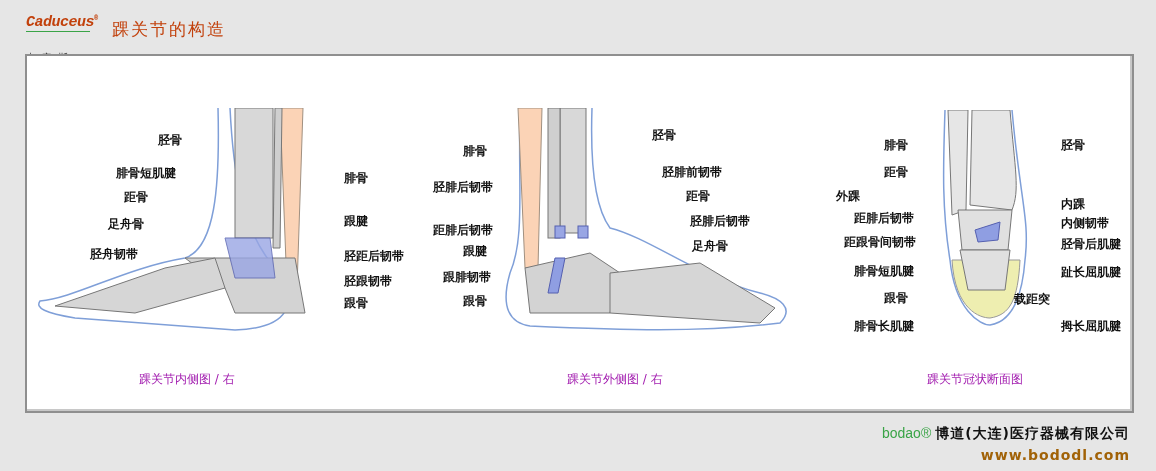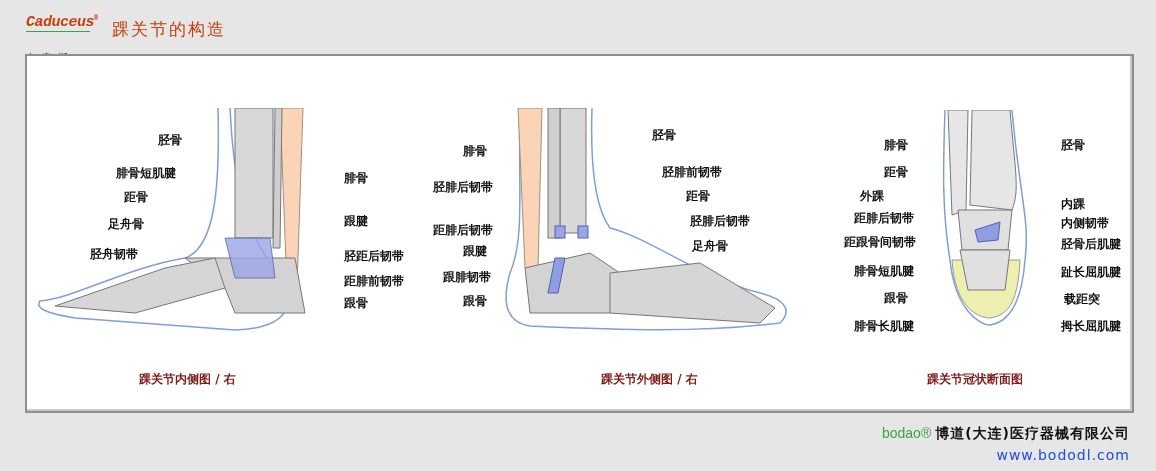--- a/index.html
+++ b/index.html
@@ -5,24 +5,24 @@
   html,body{margin:0;padding:0;}
   body{width:1156px;height:471px;background:#e6e6e6;position:relative;overflow:hidden;font-family:"DejaVu Sans",sans-serif;}
   .logo{position:absolute;left:26px;top:10px;width:64px;}
   .logo-en{color:#c2410c;font-family:Liberation Mono, monospace;font-style:italic;font-weight:bold;font-size:15px;letter-spacing:-0.5px;border-bottom:1px solid #3aa447;line-height:16px;}
   .logo-en sup{font-size:7px;}
   .logo-cn{font-size:10px;color:#333;letter-spacing:6px;margin-top:19px;}
   .page-title{position:absolute;left:112px;top:18px;font-size:17px;color:#c2410c;letter-spacing:2px;}
   .panel{position:absolute;left:25px;top:54px;width:1105px;height:355px;background:#fff;border:2px solid #8f8f8f;box-shadow:-2px -2px 0 #c8c8c8 inset;}
   .fig{position:absolute;}
   .lbl{position:absolute;font-size:12px;font-weight:bold;color:#111;white-space:nowrap;}
-  .cap{position:absolute;top:371px;font-size:12px;font-weight:bold;color:#7f1d1d;}
+  .cap{position:absolute;top:371px;font-size:12px;font-weight:normal;color:#a21caf;}
   .footer-brand{position:absolute;right:26px;top:425px;font-size:14px;font-weight:bold;color:#111;letter-spacing:1px;}
   .footer-brand .b{color:#3aa447;font-family:"Liberation Sans",sans-serif;font-weight:normal;letter-spacing:0;margin-right:4px;}
-  .footer-url{position:absolute;right:26px;top:447px;font-size:14px;color:#1d4ed8;letter-spacing:1px;}
+  .footer-url{position:absolute;right:26px;top:447px;font-size:14px;color:#a16207;letter-spacing:1px;font-weight:bold;}
 </style>
 </head>
 <body>
 
 <div class="logo">
   <div class="logo-en"><span>Caduceus</span><sup>®</sup></div>
   <div class="logo-cn">卡帝斯</div>
 </div>
 <div class="page-title">踝关节的构造</div>
 
@@ -38,21 +38,21 @@
   <path d="M190 130 L235 130 L240 170 L200 170 Z" fill="#99a6e4" opacity="0.8" stroke="#5560b0"></path>
 </svg>
 <div class="lbl" style="left:158px;top:132px">胫骨</div>
 <div class="lbl" style="left:116px;top:165px">腓骨短肌腱</div>
 <div class="lbl" style="left:124px;top:189px">距骨</div>
 <div class="lbl" style="left:108px;top:216px">足舟骨</div>
 <div class="lbl" style="left:90px;top:246px">胫舟韧带</div>
 <div class="lbl" style="left:344px;top:170px">腓骨</div>
 <div class="lbl" style="left:344px;top:213px">跟腱</div>
 <div class="lbl" style="left:344px;top:248px">胫距后韧带</div>
-<div class="lbl" style="left:344px;top:273px">距腓前韧带</div>
+<div class="lbl" style="left:344px;top:273px">胫跟韧带</div>
 <div class="lbl" style="left:344px;top:295px">跟骨</div>
 
 <svg class="fig" style="left:500px;top:108px" width="300" height="225" viewBox="0 0 300 225">
   <path d="M20 0 C18 80 25 130 10 165 C0 200 10 215 30 218 C120 222 200 225 280 215 C295 200 280 190 260 185 C200 170 150 130 110 120 C95 100 90 60 92 0" fill="none" stroke="#7f9fd8" stroke-width="1.5"></path>
   <path d="M18 0 L42 0 L38 160 L25 160 Z" fill="#fbd3b6" stroke="#a09080"></path>
   <rect x="60" y="0" width="26" height="125" fill="#d8d8d8" stroke="#777"></rect>
   <rect x="48" y="0" width="12" height="130" fill="#cfcfcf" stroke="#777"></rect>
   <path d="M25 160 L90 145 L120 165 L110 205 L30 205 Z" fill="#d3d3d3" stroke="#777"></path>
   <path d="M110 165 L200 155 L275 200 L260 215 L110 205 Z" fill="#d6d6d6" stroke="#777"></path>
   <path d="M55 150 L65 150 L58 185 L48 185 Z" fill="#8f9ee2" stroke="#5560b0"></path>
@@ -75,34 +75,34 @@
   <path d="M5 0 C3 60 2 100 10 150 C15 200 40 215 50 215 C70 212 82 190 85 150 C90 110 80 90 72 0" fill="none" stroke="#7f9fd8" stroke-width="1.5"></path>
   <path d="M12 150 C15 200 40 208 50 208 C70 205 78 190 80 150 Z" fill="#eeeeb0" stroke="#999"></path>
   <path d="M8 0 L28 0 L26 100 L12 105 Z" fill="#e6e6e6" stroke="#777"></path>
   <path d="M32 0 L70 0 C75 60 80 80 72 100 L30 95 Z" fill="#e6e6e6" stroke="#777"></path>
   <path d="M18 100 L72 100 L68 140 L22 140 Z" fill="#e0e0e0" stroke="#777"></path>
   <path d="M20 140 L70 140 L65 180 L28 180 Z" fill="#e0e0e0" stroke="#777"></path>
   <path d="M35 120 L60 112 L58 130 L38 132 Z" fill="#8f9ee2" stroke="#5560b0"></path>
 </svg>
 <div class="lbl" style="left:884px;top:137px">腓骨</div>
 <div class="lbl" style="left:884px;top:164px">距骨</div>
-<div class="lbl" style="left:860px;top:188px">外踝</div>
+<div class="lbl" style="left:836px;top:188px">外踝</div>
 <div class="lbl" style="left:854px;top:210px">距腓后韧带</div>
 <div class="lbl" style="left:844px;top:234px">距跟骨间韧带</div>
 <div class="lbl" style="left:854px;top:263px">腓骨短肌腱</div>
 <div class="lbl" style="left:884px;top:290px">跟骨</div>
 <div class="lbl" style="left:854px;top:318px">腓骨长肌腱</div>
 <div class="lbl" style="left:1061px;top:137px">胫骨</div>
 <div class="lbl" style="left:1061px;top:196px">内踝</div>
 <div class="lbl" style="left:1061px;top:215px">内侧韧带</div>
 <div class="lbl" style="left:1061px;top:236px">胫骨后肌腱</div>
 <div class="lbl" style="left:1061px;top:264px">趾长屈肌腱</div>
-<div class="lbl" style="left:1064px;top:291px">载距突</div>
+<div class="lbl" style="left:1014px;top:291px">载距突</div>
 <div class="lbl" style="left:1061px;top:318px">拇长屈肌腱</div>
 
 <div class="cap" style="left:139px">踝关节内侧图 / 右</div>
-<div class="cap" style="left:601px">踝关节外侧图 / 右</div>
+<div class="cap" style="left:567px">踝关节外侧图 / 右</div>
 <div class="cap" style="left:927px">踝关节冠状断面图</div>
 
 <div class="footer-brand">
   <span class="b">bodao®</span><span>博道(大连)医疗器械有限公司</span>
 </div>
 <div class="footer-url">www.bododl.com</div>
 
 </body></html>

